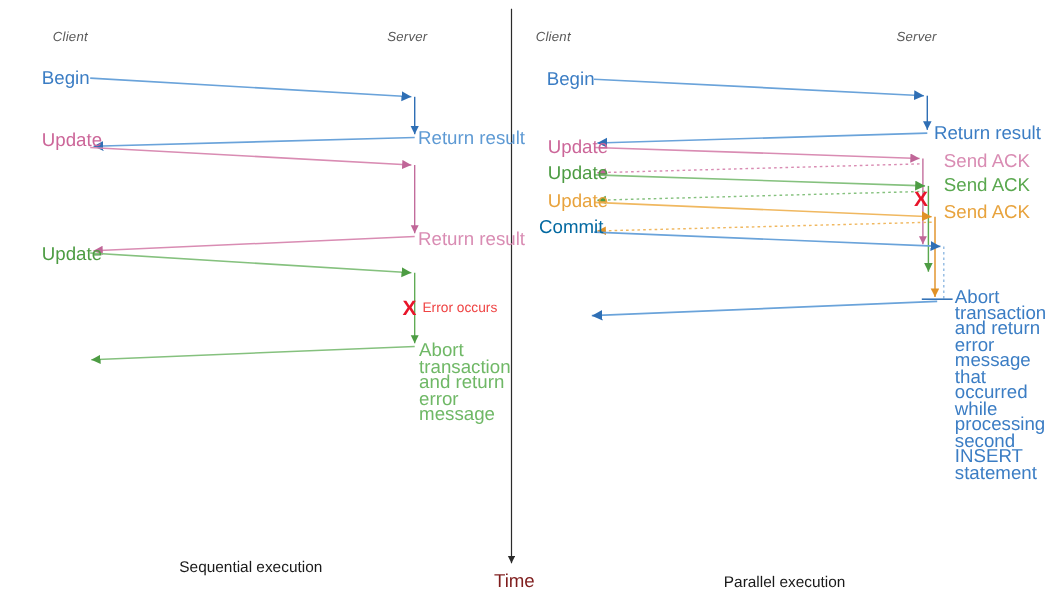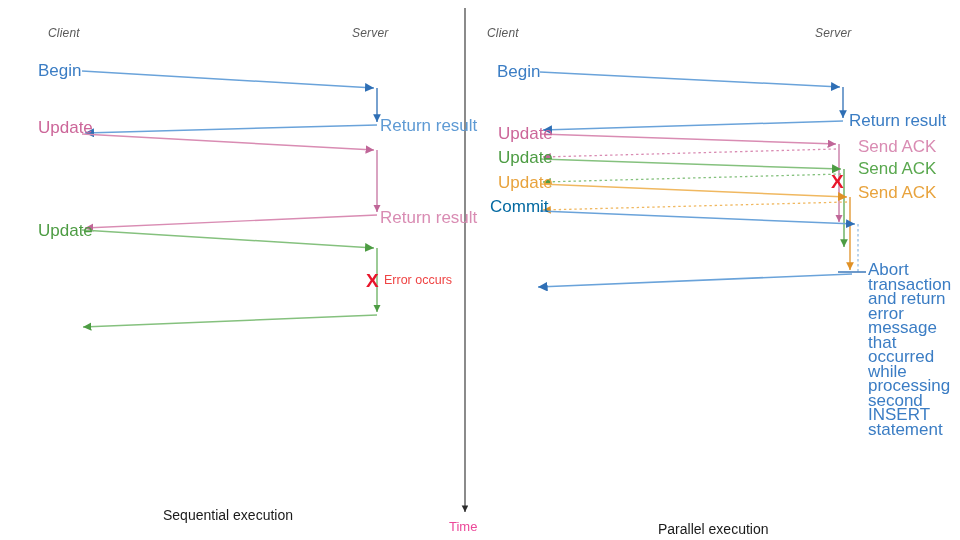--- a/index.html
+++ b/index.html
@@ -11,21 +11,21 @@
   #stage{position:relative;width:960px;height:540px;}
   svg.layer{position:absolute;left:0;top:0;width:960px;height:540px;}
   .lane-head{
     position:absolute;font-style:italic;font-size:12px;color:#5a5a5a;
     white-space:nowrap;letter-spacing:.2px;
   }
   .panel-caption{
     position:absolute;font-size:14px;color:#1a1a1a;white-space:nowrap;
   }
   .time-label{
-    position:absolute;font-size:13px;color:#ec4899;white-space:nowrap;
+    position:absolute;font-size:17px;color:#7f1d1d;white-space:nowrap;
   }
   .msg{
     position:absolute;font-size:17px;white-space:nowrap;line-height:13px;
   }
   .msg.wrap{white-space:normal;line-height:14.5px;}
   .errmark{
     position:absolute;font-size:19px;font-weight:bold;color:#e8152a;
     line-height:19px;white-space:nowrap;font-family:"Liberation Sans",sans-serif;
   }
   .errtext{
@@ -122,20 +122,21 @@
 
   <div class="msg" style="left:38px;top:64px;color:#3b7dc4;">Begin</div>
   <div class="msg" style="left:380px;top:119px;color:#5e9ad4;">Return result</div>
   <div class="msg" style="left:38px;top:121px;color:#cc6699;">Update</div>
   <div class="msg" style="left:380px;top:211px;color:#d98cb3;">Return result</div>
   <div class="msg" style="left:38px;top:224px;color:#4d9c43;">Update</div>
 
   <div class="errmark" style="left:366px;top:271px;">X</div>
   <div class="errtext" style="left:384px;top:274px;">Error occurs</div>
 
+  <div class="msg wrap" style="left:381px;top:312px;width:82px;color:#6fb866;">Abort transaction and return error message</div>
 
   <div class="panel-caption" style="left:163px;top:507px;">Sequential execution</div>
 
   <div class="time-label" style="left:449px;top:519px;">Time</div>
 
   <div class="lane-head" style="left:487px;top:26px;">Client</div>
   <div class="lane-head" style="left:815px;top:26px;">Server</div>
 
   <div class="msg" style="left:497px;top:65px;color:#3b7dc4;">Begin</div>
   <div class="msg" style="left:849px;top:114px;color:#3b7dc4;">Return result</div>

